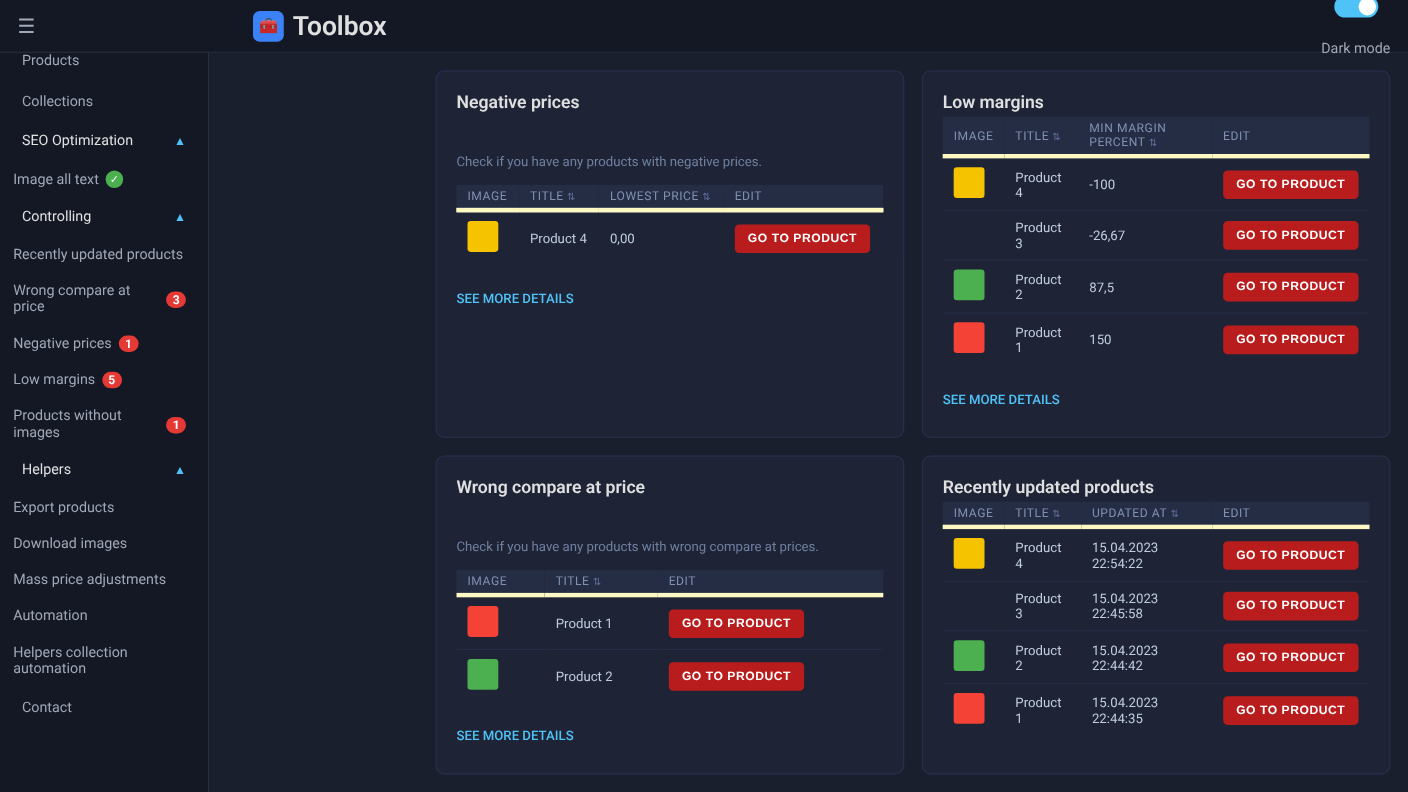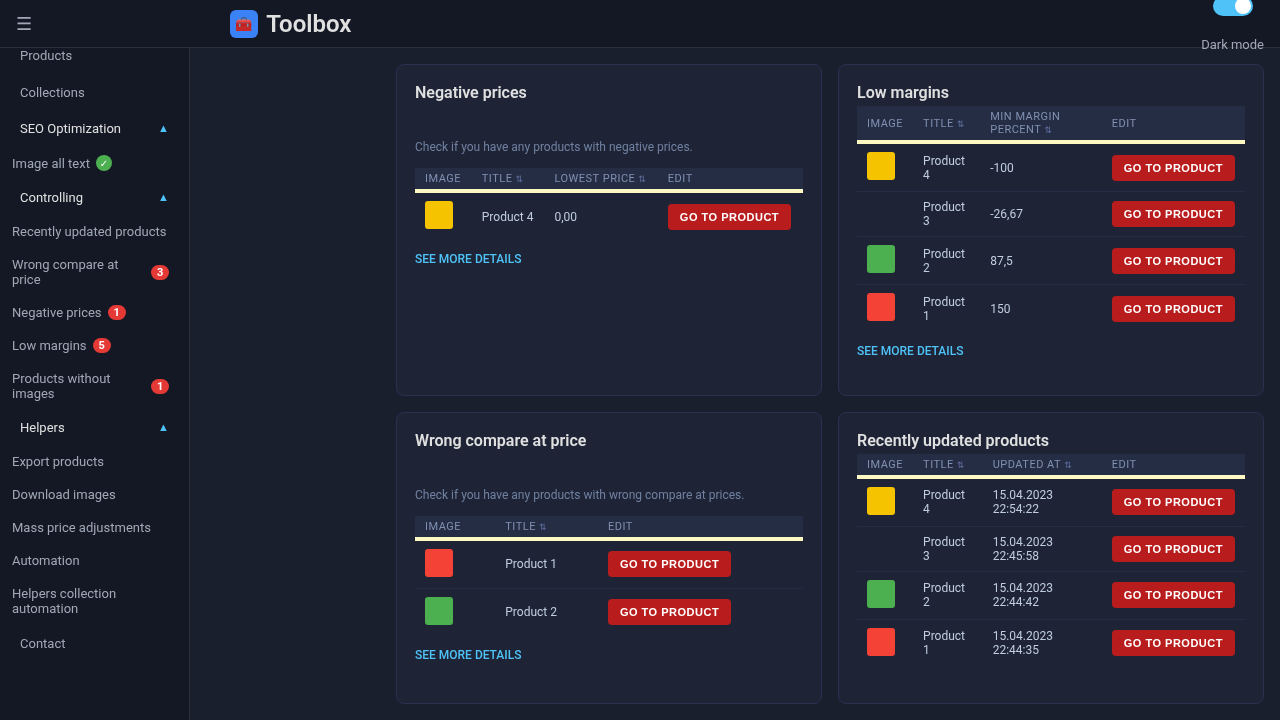--- a/index.html
+++ b/index.html
@@ -210,21 +210,21 @@
       cursor: pointer;
       letter-spacing: 0.5px;
       white-space: nowrap;
     }
 
     .see-more {
       color: #4fc3f7;
       font-size: 12px;
       cursor: pointer;
       display: inline-block;
-      margin-top: 12px;
+      margin-top: 24px;
       font-weight: 500;
     }
 
     .sort-icon { font-size: 9px; margin-left: 3px; color: #6070a0; }
   </style>
 </head>
 <body>
 
 <div class="header">
   <span class="hamburger">☰</span>

